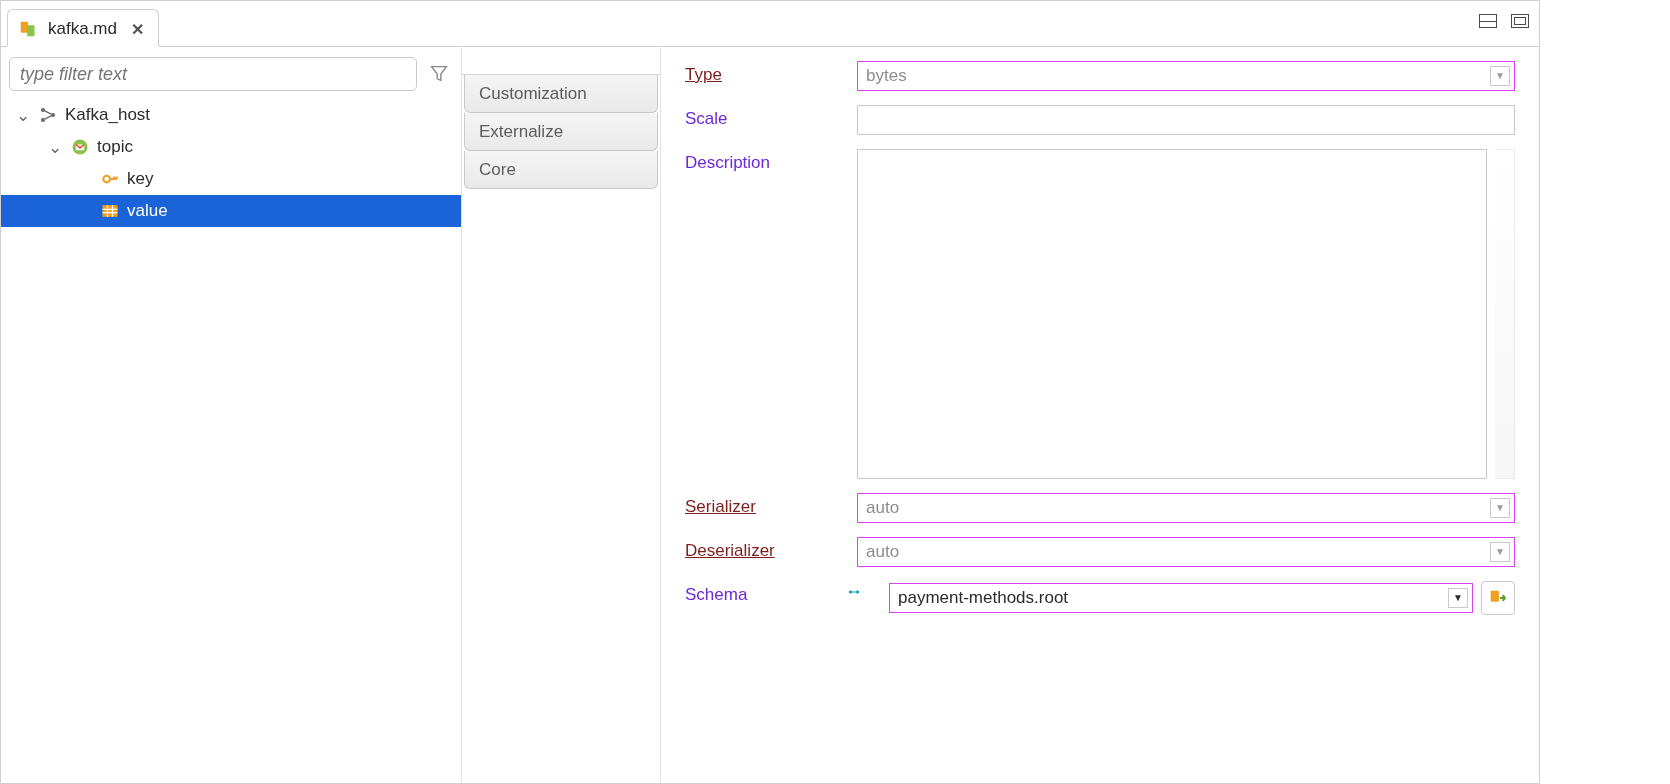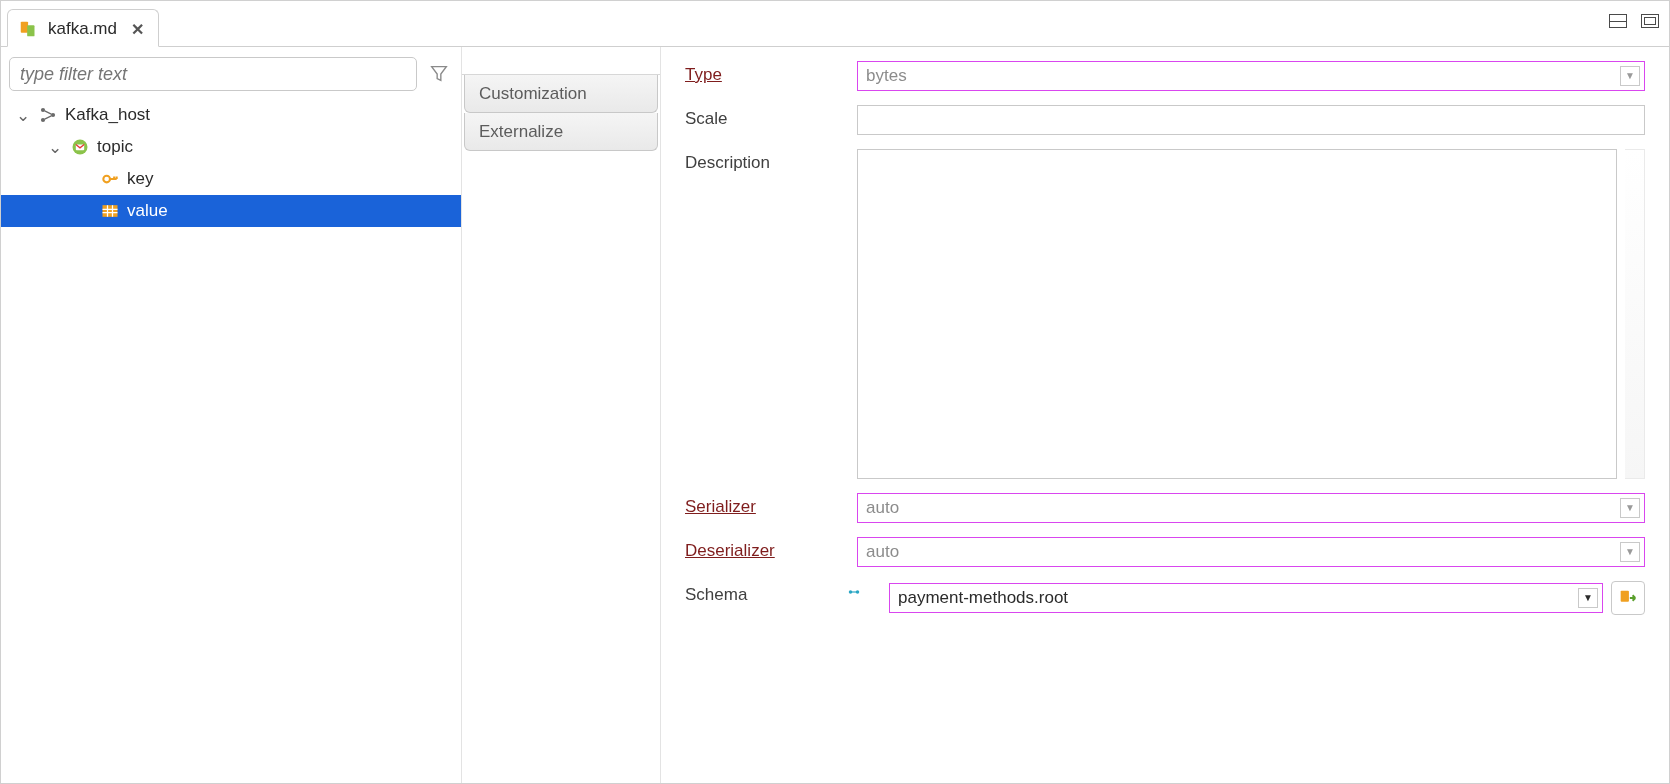--- a/index.html
+++ b/index.html
@@ -7,21 +7,21 @@
     margin: 0; padding: 0;
     font-family: "Segoe UI", Arial, sans-serif;
     font-size: 17px;
     color: #2b2b2b;
     background: #ffffff;
     width: 1670px;
     height: 784px;
     overflow: hidden;
   }
   .window {
-    width: 1670px;
+    width: 1540px;
     height: 784px;
     border: 1px solid #d0d0d0;
     display: flex;
     flex-direction: column;
   }
   
   .tabbar {
     height: 46px;
     border-bottom: 1px solid #cfcfcf;
     display: flex;
@@ -170,21 +170,21 @@
   }
   .form-row {
     display: flex;
     gap: 22px;
     margin-bottom: 14px;
     align-items: flex-start;
   }
   .form-row > label {
     width: 150px;
     padding-top: 4px;
-    color: #404040;
+    color: #6d28d9;
   }
   .form-row > label.link {
     color: #7f1d1d;
     text-decoration: underline;
     cursor: pointer;
   }
   .ctl-wrap {
     flex: 1;
     display: flex;
     align-items: center;
@@ -333,20 +333,23 @@
     </div>
 
     <div class="mid-col">
       <div class="cat-empty-top"></div>
       <div class="cat-tab">
         <span>Customization</span>
       </div>
       <div class="cat-tab">
         <span>Externalize</span>
       </div>
+      <div class="cat-tab">
+        <span>Core</span>
+      </div>
     </div>
 
     <div class="right-col">
 
       <div class="form-row">
         <label class="link">Type</label>
         <div class="ctl-wrap">
           <div class="ro-select">
             <span>bytes</span>
             <span class="dd">▼</span>

